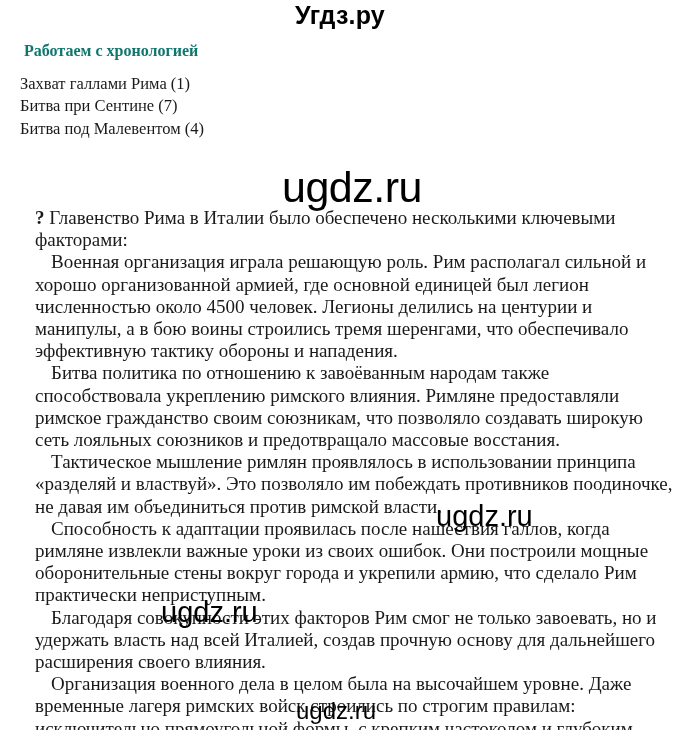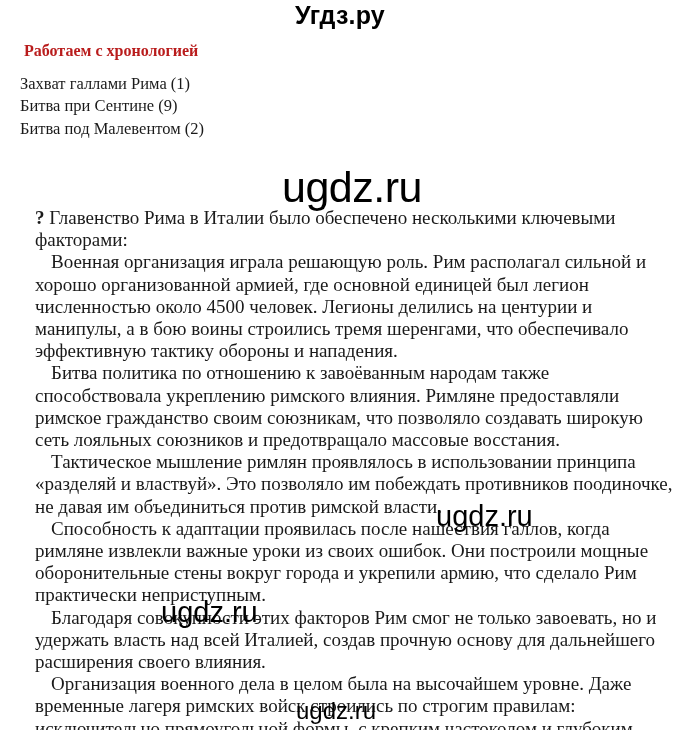--- a/index.html
+++ b/index.html
@@ -25,21 +25,21 @@
       font-size: 25px;
       color: #000;
       letter-spacing: 0.2px;
     }
     .section-heading {
       position: absolute;
       top: 42px;
       left: 24px;
       font-weight: bold;
       font-size: 16px;
-      color: #b91c1c;
+      color: #0f766e;
     }
     .chrono-list {
       position: absolute;
       top: 73px;
       left: 20px;
       list-style: none;
       font-size: 16.5px;
       line-height: 22.3px;
     }
     .answer {
@@ -87,22 +87,22 @@
   </style>
 </head>
 <body>
 
 <div class="site-header">Угдз.ру</div>
 
 <div class="section-heading">Работаем с хронологией</div>
 
 <ul class="chrono-list">
   <li>Захват галлами Рима (1)</li>
-  <li>Битва при Сентине (9)</li>
-  <li>Битва под Малевентом (2)</li>
+  <li>Битва при Сентине (7)</li>
+  <li>Битва под Малевентом (4)</li>
 </ul>
 
 <div class="answer">
   <p class="intro"><span class="qmark">?</span><span> Главенство Рима в Италии было обеспечено несколькими ключевыми факторами:</span></p>
   <p>Военная организация играла решающую роль. Рим располагал сильной и хорошо организованной армией, где основной единицей был легион численностью около 4500 человек. Легионы делились на центурии и манипулы, а в бою воины строились тремя шеренгами, что обеспечивало эффективную тактику обороны и нападения.</p>
   <p>Битва политика по отношению к завоёванным народам также способствовала укреплению римского влияния. Римляне предоставляли римское гражданство своим союзникам, что позволяло создавать широкую сеть лояльных союзников и предотвращало массовые восстания.</p>
   <p>Тактическое мышление римлян проявлялось в использовании принципа «разделяй и властвуй». Это позволяло им побеждать противников поодиночке, не давая им объединиться против римской власти.</p>
   <p>Способность к адаптации проявилась после нашествия галлов, когда римляне извлекли важные уроки из своих ошибок. Они построили мощные оборонительные стены вокруг города и укрепили армию, что сделало Рим практически неприступным.</p>
   <p>Благодаря совокупности этих факторов Рим смог не только завоевать, но и удержать власть над всей Италией, создав прочную основу для дальнейшего расширения своего влияния.</p>
   <p>Организация военного дела в целом была на высочайшем уровне. Даже временные лагеря римских войск строились по строгим правилам: исключительно прямоугольной формы, с крепким частоколом и глубоким рвом, что обеспечивало надёжную защиту в походах.</p>

